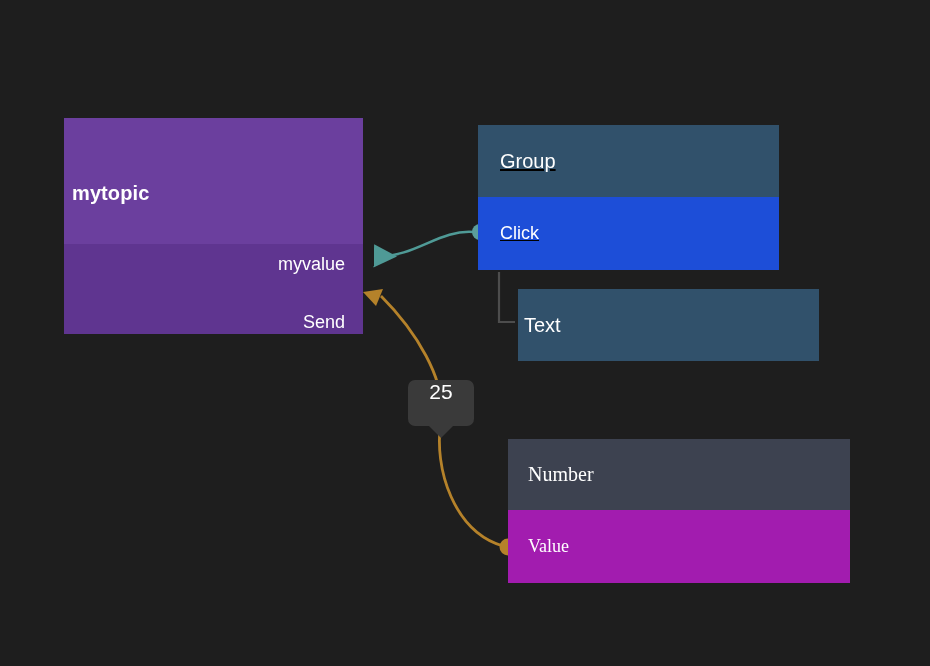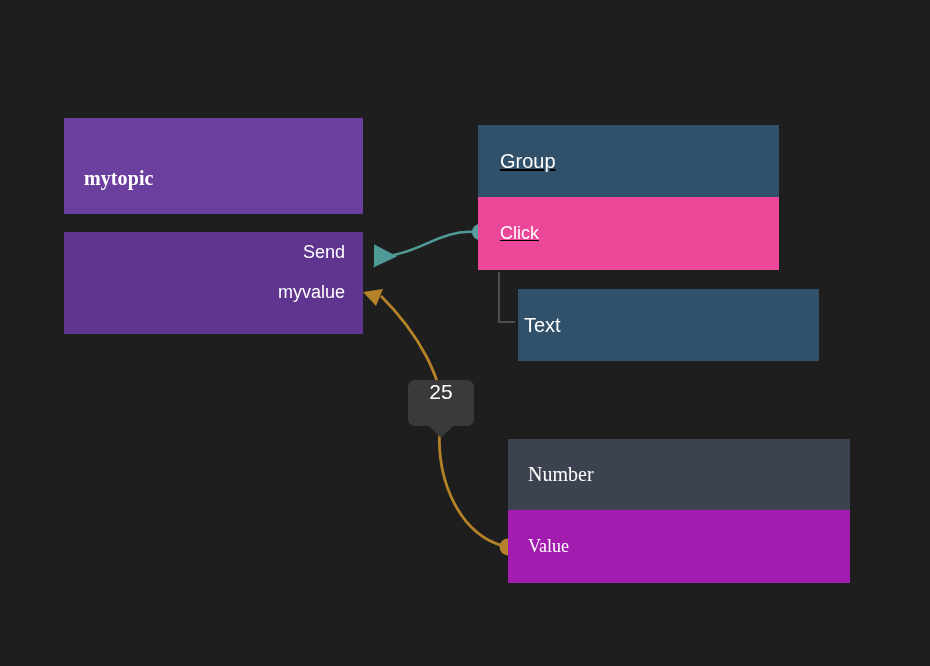--- a/index.html
+++ b/index.html
@@ -47,24 +47,23 @@
   }
 
   
   #node-mytopic {
     left: 64px;
     top: 118px;
     width: 299px;
     height: 216px;
   }
   #node-mytopic .node-header {
-    height: 96px;
+    height: 126px;
     background: #6b3f9e;
-    padding: 24px 0 0 20px;
-    font-family: Liberation Serif, serif;
+    padding: 24px 0 0 8px;
   }
   #node-mytopic .node-body {
     height: 116px;
     background: #5f3590;
   }
   .topic-title {
     font-size: 20px;
     font-weight: bold;
     color: #ffffff;
     line-height: 24px;
@@ -93,21 +92,21 @@
     height: 145px;
     text-decoration: underline;
   }
   #node-group .node-header {
     height: 72px;
     background: #31516b;
     padding-left: 22px;
   }
   #node-group .node-body {
     height: 73px;
-    background: #ec4899;
+    background: #1d4ed8;
   }
   .group-title {
     font-size: 20px;
     color: #ffffff;
   }
   #node-group .port-row {
     height: 73px;
     padding-left: 22px;
     font-size: 18px;
   }
@@ -203,25 +202,25 @@
   <path d="M 503 546 C 455 532 433 470 441 420 C 447 380 415 330 381 296" fill="none" stroke="#b5822a" stroke-width="2.8"></path>
   <path d="M 363 292 L 383 289 L 376 306 Z" fill="#b5822a"></path>
   <circle cx="508" cy="547" r="8.5" fill="#b5822a"></circle>
 </svg>
 
 <div class="node" id="node-mytopic">
   <div class="node-header">
     <div class="topic-title">mytopic</div>
   </div>
   <div class="node-body">
+    <div class="port-row out-row" id="out-myvalue">
+      <span>myvalue</span>
+    </div>
     <div class="port-row out-row" id="out-send">
       <span>Send</span>
-    </div>
-    <div class="port-row out-row" id="out-myvalue">
-      <span>myvalue</span>
     </div>
   </div>
 </div>
 
 <div class="node" id="node-group">
   <div class="node-header">
     <div class="group-title">Group</div>
   </div>
   <div class="node-body">
     <div class="port-row">

